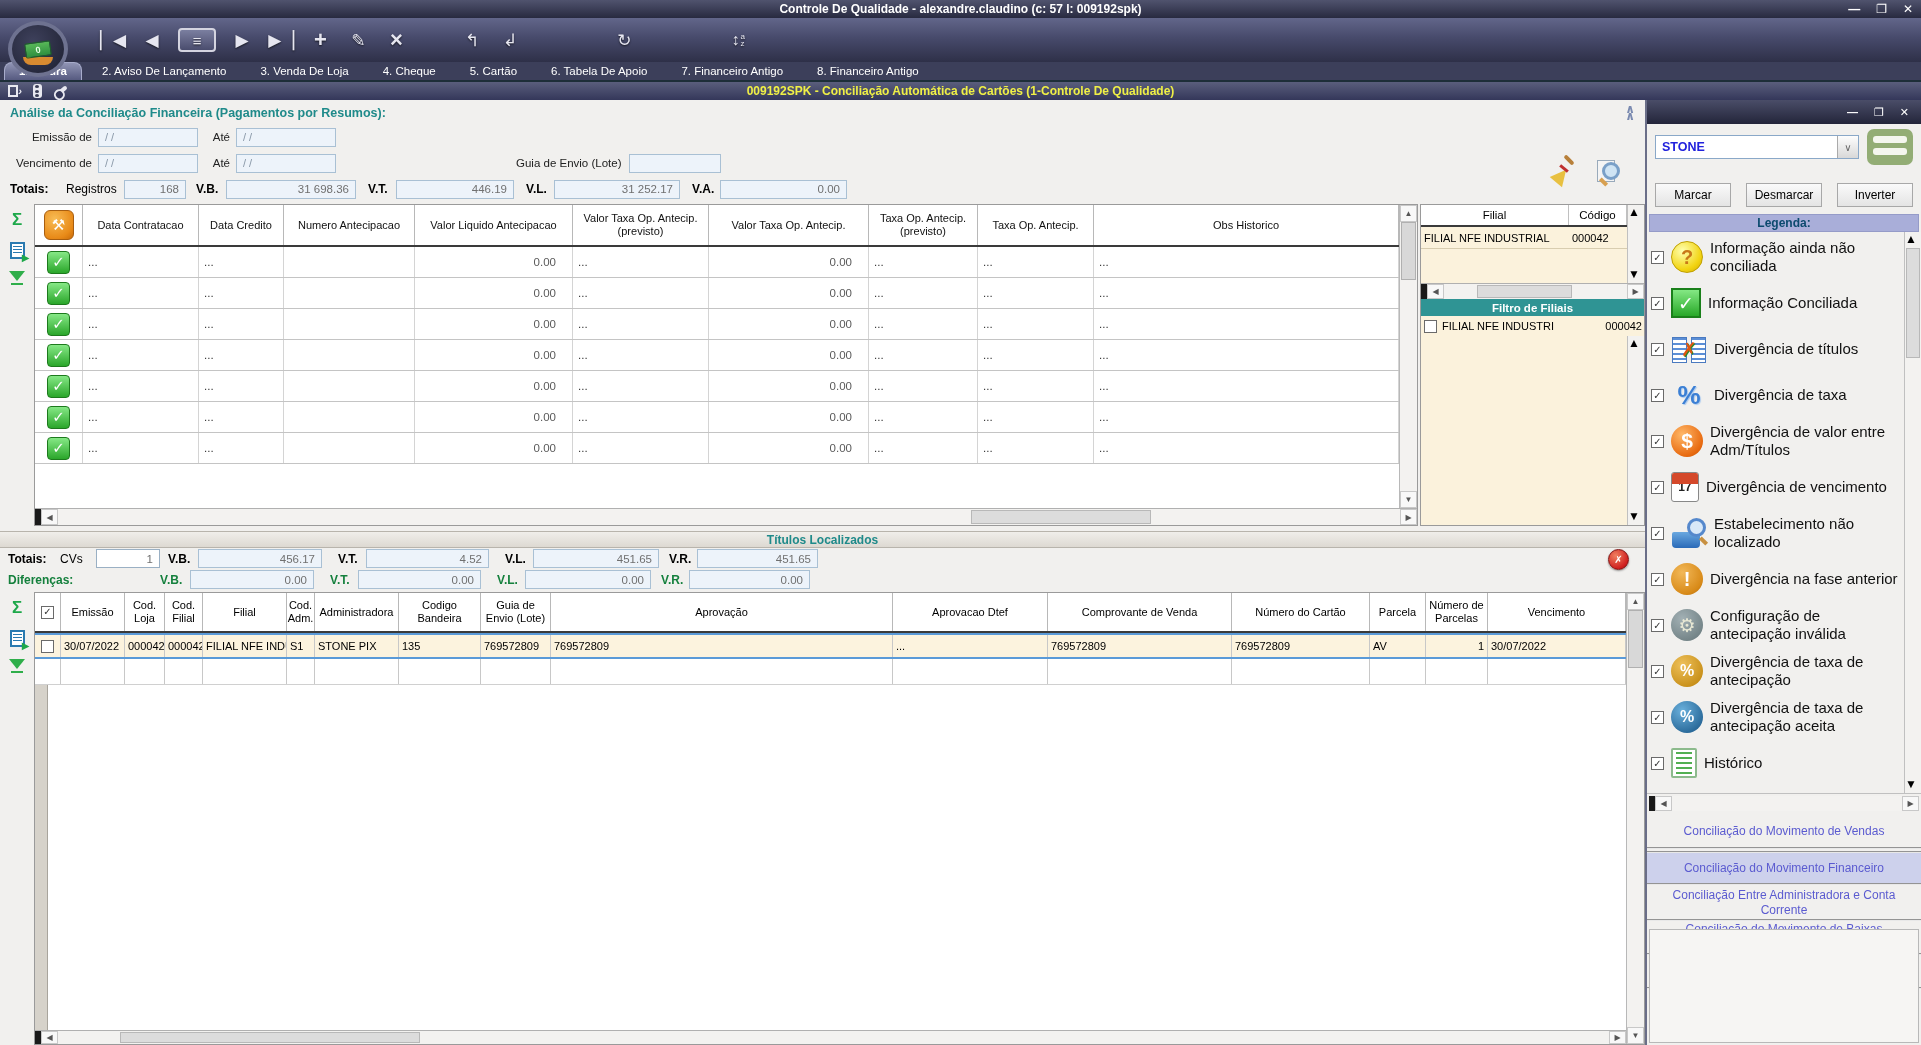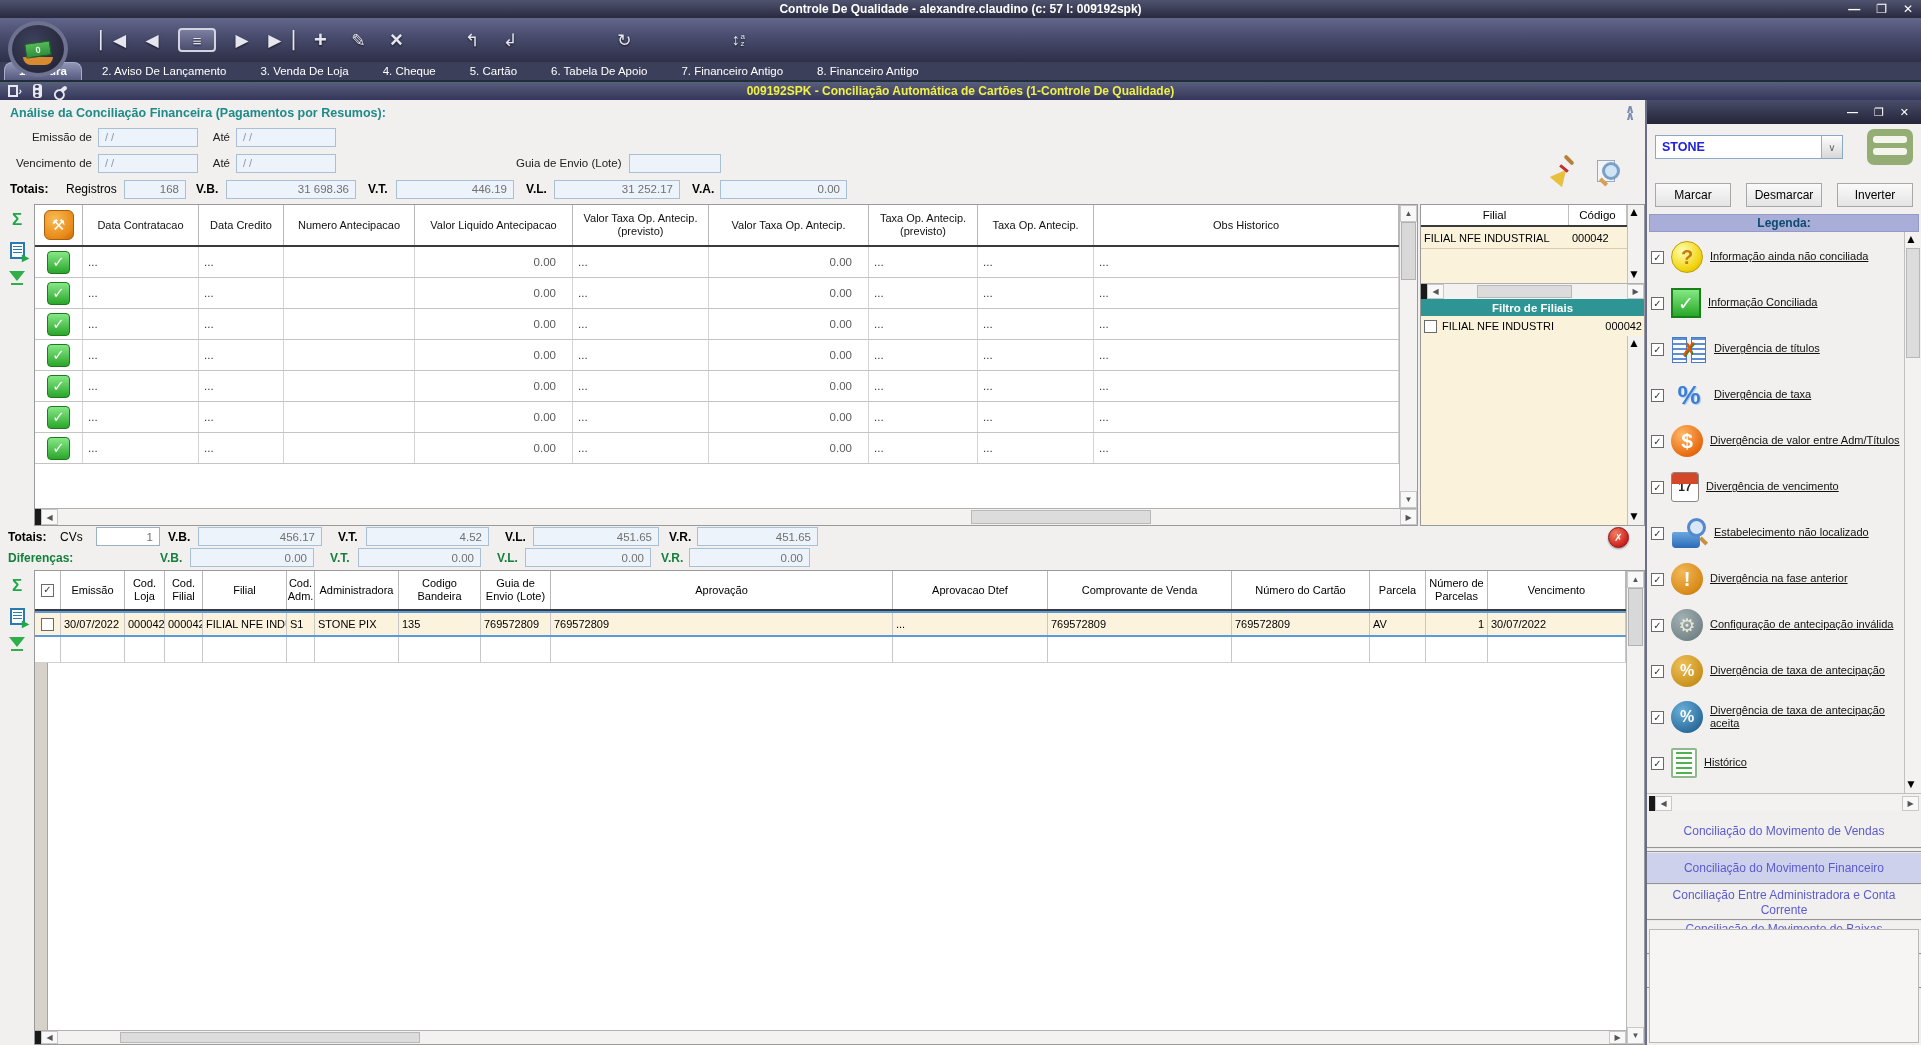--- a/index.html
+++ b/index.html
@@ -141,34 +141,34 @@
   .bg-row.data { background:#fcf3de; border-top:2px solid #5a9ad8; border-bottom:2px solid #5a9ad8; }
   .bg-row.empty { border-bottom:1px solid #d0d0d0; }
   .bg-row .c.rnum { justify-content:flex-end; }
   .bg-fill { flex:1; position:relative; }
   .bg-fill .strip { position:absolute; left:0; top:0; bottom:0; width:13px; background:#d6d2ca; border-right:1px solid #a8a49c; }
 
   
   .sidebar { width:276px; flex:none; border-left:2px solid #6a6e88; display:flex; flex-direction:column; background:#f1f0ee; }
   .sb-cap { height:24px; background:linear-gradient(180deg,#4a4d68,#23253a); display:flex; align-items:center; justify-content:flex-end; gap:16px; padding-right:12px; color:#fff; flex:none; }
   .sb-cap span { font-size:11px; font-weight:bold; cursor:pointer; }
-  .sb-combo { display:flex; align-items:center; gap:24px; padding:5px 8px 17px; flex:none; }
+  .sb-combo { display:flex; align-items:center; gap:8px; padding:5px 8px 17px; flex:none; }
   .combo { flex:1; height:24px; background:#fff; border:1px solid #8aa8c8; display:flex; align-items:center; padding-left:6px; cursor:pointer; }
   .combo .val { color:#2222dd; font-weight:bold; font-size:12.5px; }
   .combo .btn { margin-left:auto; width:21px; height:22px; background:linear-gradient(#fdfdfd,#d8d8d8); border-left:1px solid #aaa; display:flex; align-items:center; justify-content:center; color:#666; font-size:10px; }
   .cardicon { width:46px; height:36px; background:#93ad75; border-radius:7px; position:relative; flex:none; cursor:pointer; }
   .cardicon::before { content:""; position:absolute; left:6px; right:6px; top:7px; height:7px; background:#f4f6ee; border-radius:3px; }
   .cardicon::after { content:""; position:absolute; left:6px; right:6px; top:19px; height:7px; background:#f4f6ee; border-radius:3px; }
   .sb-btns { display:flex; gap:15px; padding:1px 8px; flex:none; }
   .sb-btns button { flex:1; height:24px; background:linear-gradient(#fafafa,#e4e4e4); border:1px solid #a8a8a8; font-size:12px; font-family:inherit; cursor:pointer; }
   .sb-ltitle { height:18px; margin:6px 2px 0; background:#a9aed9; border:1px solid #959bc8; color:#0c4a6e; font-weight:bold; font-size:12px; display:flex; align-items:center; justify-content:center; flex:none; }
   .sb-legend { height:562px; display:flex; flex:none; border-bottom:1px solid #c0c0c0; }
   .lg-list { flex:1; display:flex; flex-direction:column; min-width:0; padding-top:2px; }
   .lg-item { height:46px; display:flex; align-items:center; gap:7px; padding-left:4px; flex:none; }
-  .lg-item .lbl { flex:1; font-size:11px; line-height:1.2; color:#111;text-decoration:underline; }
+  .lg-item .lbl { flex:1; font-size:15px; line-height:1.2; color:#111; }
   .lgi { width:36px; height:36px; display:flex; align-items:center; justify-content:center; font-weight:bold; flex:none; position:relative; }
   .lg-question { width:32px; height:32px; border-radius:50%; background:radial-gradient(circle at 35% 30%,#ffffb0,#f2d412 65%,#cfa800); border:1px solid #c0a000; color:#c87818; font-size:20px; }
   .lg-check { width:30px; height:30px; background:linear-gradient(#84e884,#28a828); border:2px solid #1a801a; color:#fff; font-size:19px; }
   .lg-titles::before,.lg-titles::after { content:""; position:absolute; width:13px; height:24px; background:repeating-linear-gradient(#5b8ed6 0 2px,#fff 2px 5px); border:1px solid #4a7ac0; }
   .lg-titles::before { left:1px; top:6px; } .lg-titles::after { right:1px; top:6px; }
   .lg-titles i { position:absolute; inset:0; display:flex; align-items:center; justify-content:center; color:#e05510; font-size:19px; font-style:normal; z-index:2; text-shadow:1px 1px 0 #2a8a2a; }
   .lg-percent-blue { color:#3b7fd4; font-size:26px; text-shadow:1px 1px 1px #a8c8ee; }
   .lg-dollar { width:32px; height:32px; border-radius:50%; background:radial-gradient(circle at 35% 30%,#ffb868,#e86a10 70%,#c05000); color:#fff; font-size:21px; }
   .lg-calendar { width:28px; height:30px; background:#fff; border:1px solid #888; border-radius:3px; }
   .lg-calendar::before { content:""; position:absolute; top:0; left:0; right:0; height:11px; background:#d4482a; border-radius:2px 2px 0 0; }
@@ -608,20 +608,23 @@
           <div class="fl-rest">
             <div class="fl-vs">
               <span class="arr up"></span>
                 <span class="sp"></span>
                 <span class="arr dn"></span>
             </div>
           </div>
         </div>
       </div>
 
+      <div class="titulos-bar">
+        <span>Títulos Localizados</span>
+      </div>
 
       <div class="btot">
         <b class="lbl" style="width:52px">Totais:</b>
         <span style="width:36px">CVs</span>
         <input class="tbox" style="width: 64px; background: rgb(255, 255, 255); border-color: rgb(154, 176, 196);" value="1">
         <b class="lbl" style="margin-left:8px;width:30px">V.B.</b>
         <input class="tbox" style="width: 124px; padding-left: 39px;" value="456.17">
         <b class="lbl" style="margin-left:16px;width:28px">V.T.</b>
         <input class="tbox" style="width: 123px;" value="4.52">
         <b class="lbl" style="margin-left:16px;width:28px">V.L.</b>

